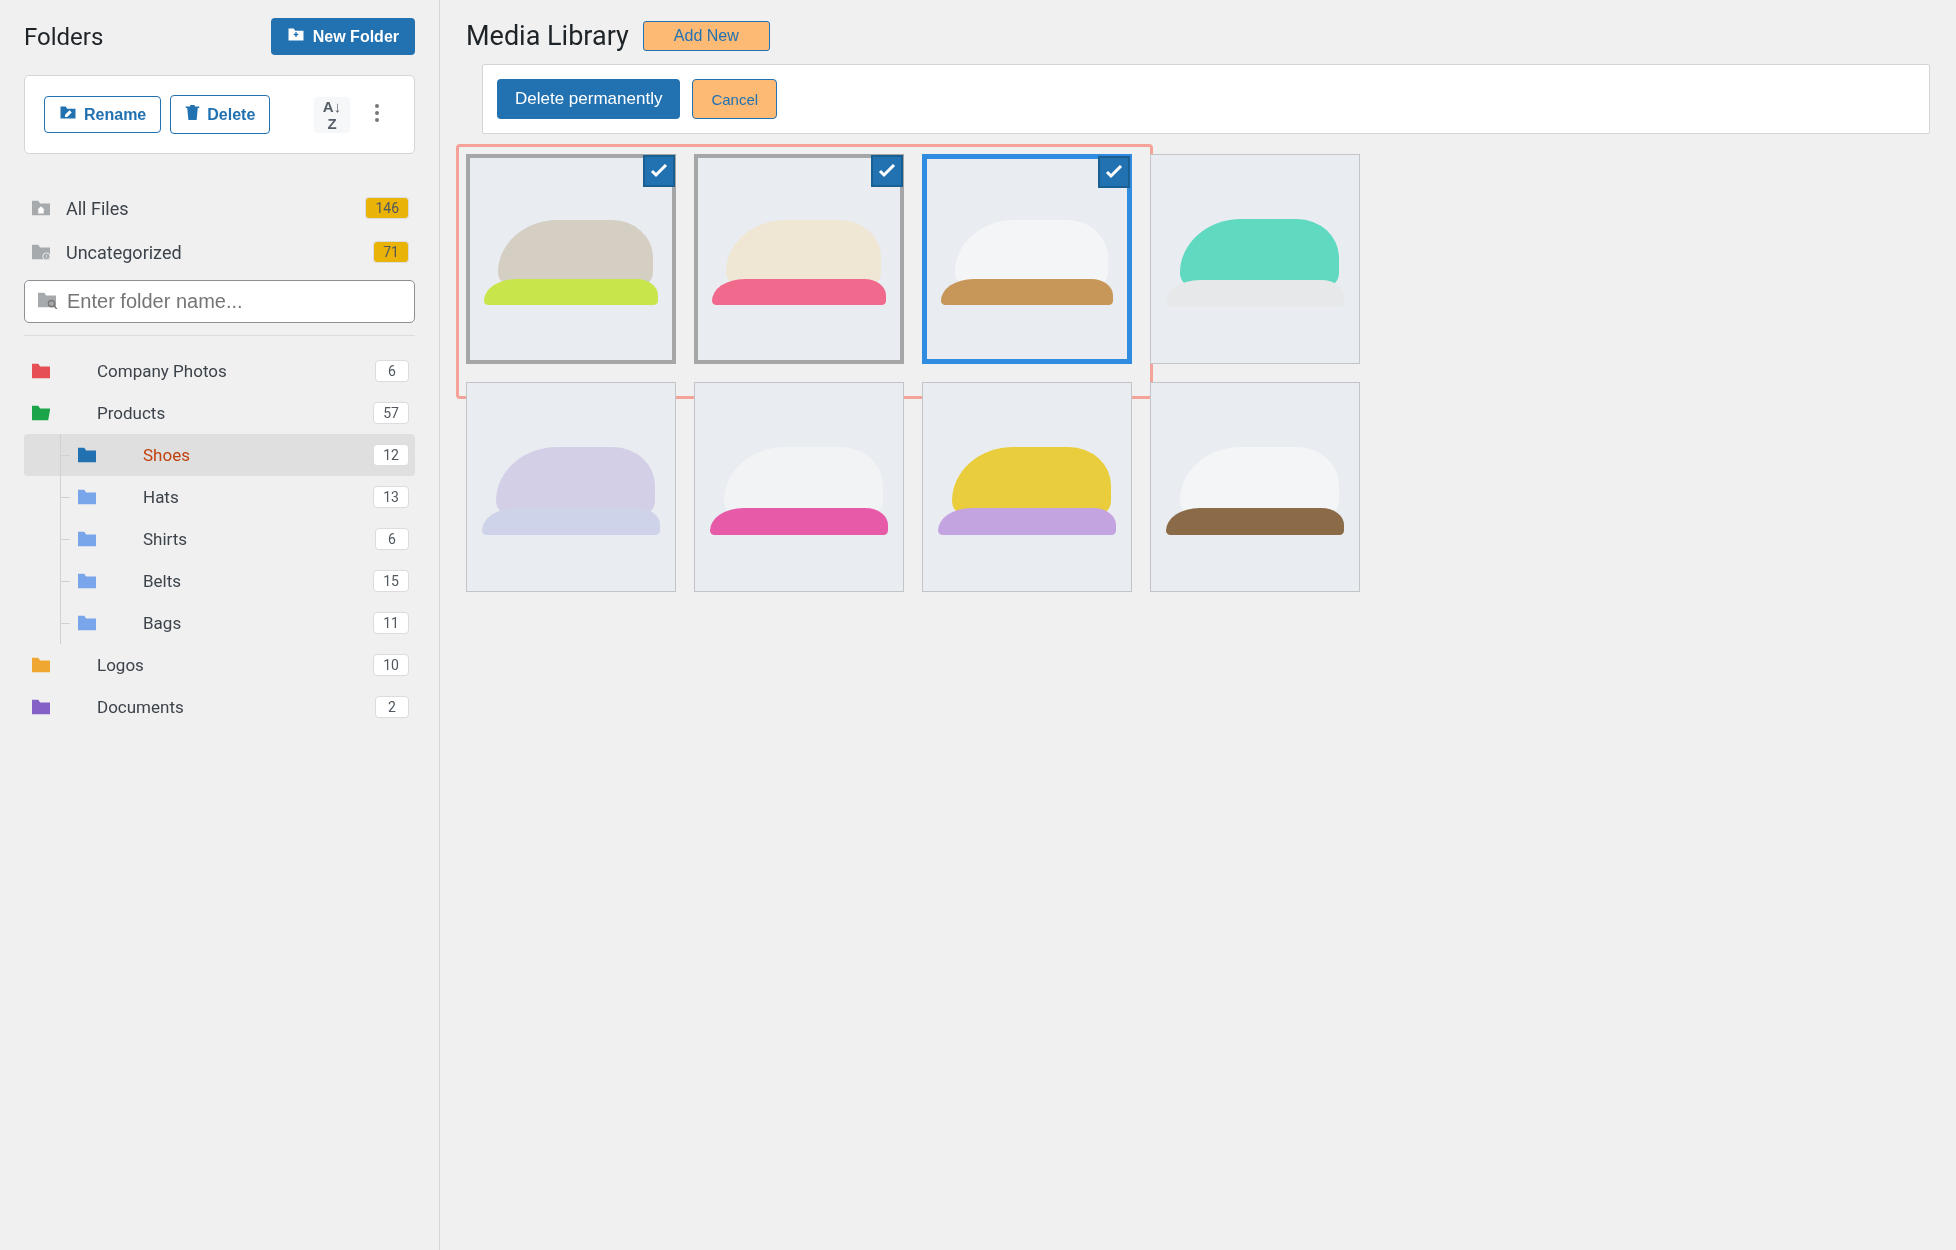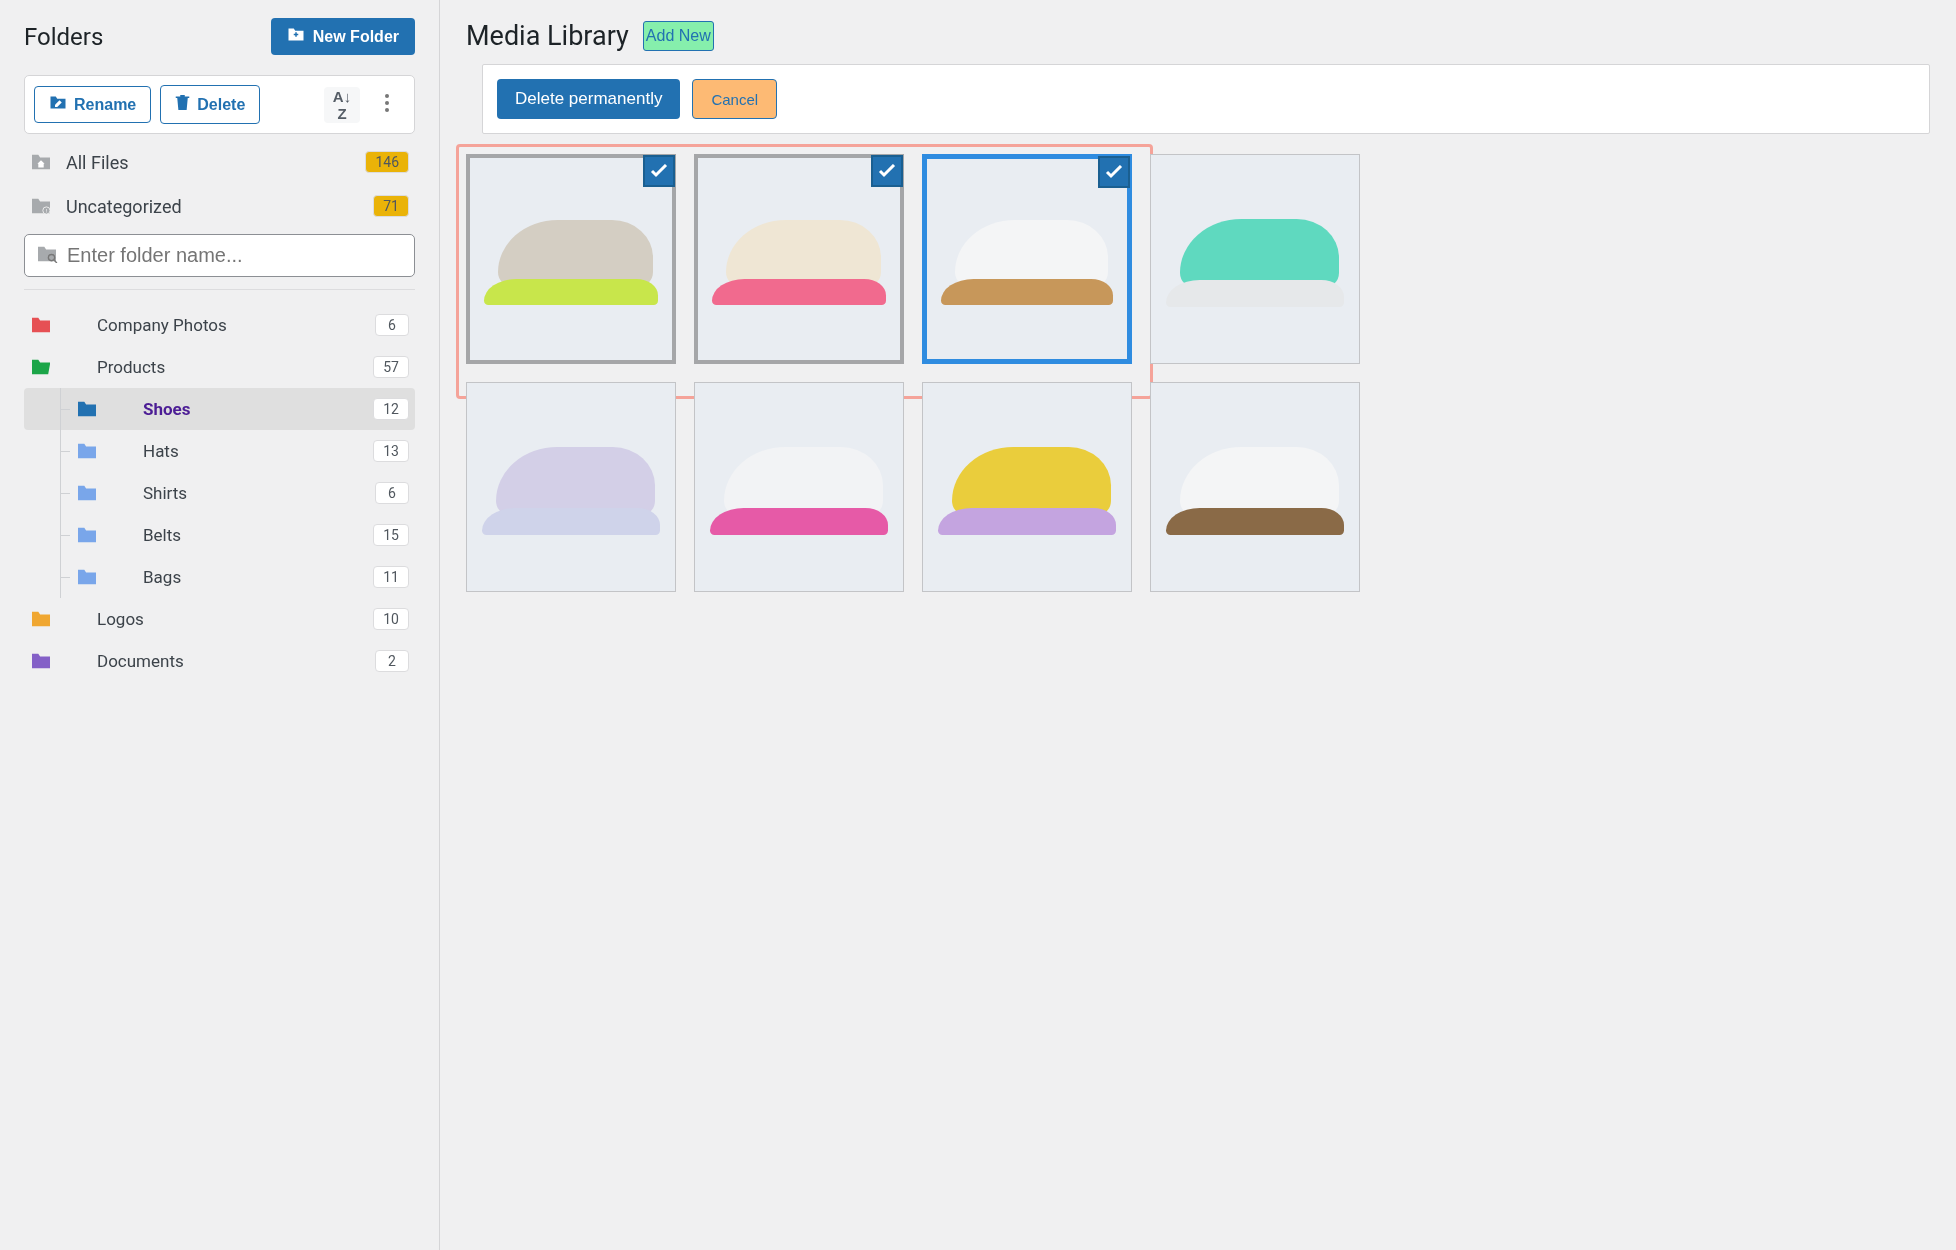--- a/index.html
+++ b/index.html
@@ -40,25 +40,25 @@
     font-weight: 600;
     display: inline-flex;
     align-items: center;
     gap: 8px;
     cursor: pointer;
   }
   .rename-delete-bar {
     background: #fff;
     border: 1px solid #d5d5d7;
     border-radius: 5px;
-    padding: 9px;
+    padding: 19px;
     display: flex;
     align-items: center;
     gap: 9px;
-    margin-bottom: 6px;
+    margin-bottom: 32px;
   }
   .outline-btn {
     background: #fff;
     border: 1.5px solid #2271b1;
     color: #2271b1;
     border-radius: 4px;
     padding: 8px 14px;
     font-size: 16px;
     font-weight: 600;
     display: inline-flex;
@@ -128,21 +128,21 @@
 
   .tree-row {
     display: flex;
     align-items: center;
     padding: 10px 6px;
     gap: 12px;
     border-radius: 4px;
     cursor: pointer;
   }
   .tree-row.active { background: #dfdfdf; }
-  .tree-row.active .fi-label { color: #4c1d95; font-weight: 700; }
+  .tree-row.active .fi-label { color: #c2410c; font-weight: 400; }
   .tree-row .fi-label { flex: 1; font-size: 17px; color: #3c434a; margin-left: 33px; }
   .tree-row .count {
     background: #fff;
     border: 1px solid #dcdcde;
     border-radius: 4px;
     padding: 2px 9px;
     font-size: 14px;
     color: #50575e;
     min-width: 34px;
     text-align: center;
@@ -173,23 +173,23 @@
   }
   .main-header {
     display: flex;
     align-items: center;
     gap: 14px;
     margin-bottom: 12px;
   }
   .main-header h1 { font-size: 27px; font-weight: 400; }
   .add-new-btn {
     border: 1.5px solid #2271b1;
-    background: #86efac;
+    background: #fdba74;
     color: #2271b1;
-    padding: 5px 2px;
+    padding: 5px 30px;
     border-radius: 3px;
     font-size: 16px;
     cursor: pointer;
   }
   .action-bar {
     background: #fff;
     border: 1px solid #d5d5d7;
     padding: 14px;
     display: flex;
     gap: 12px;

